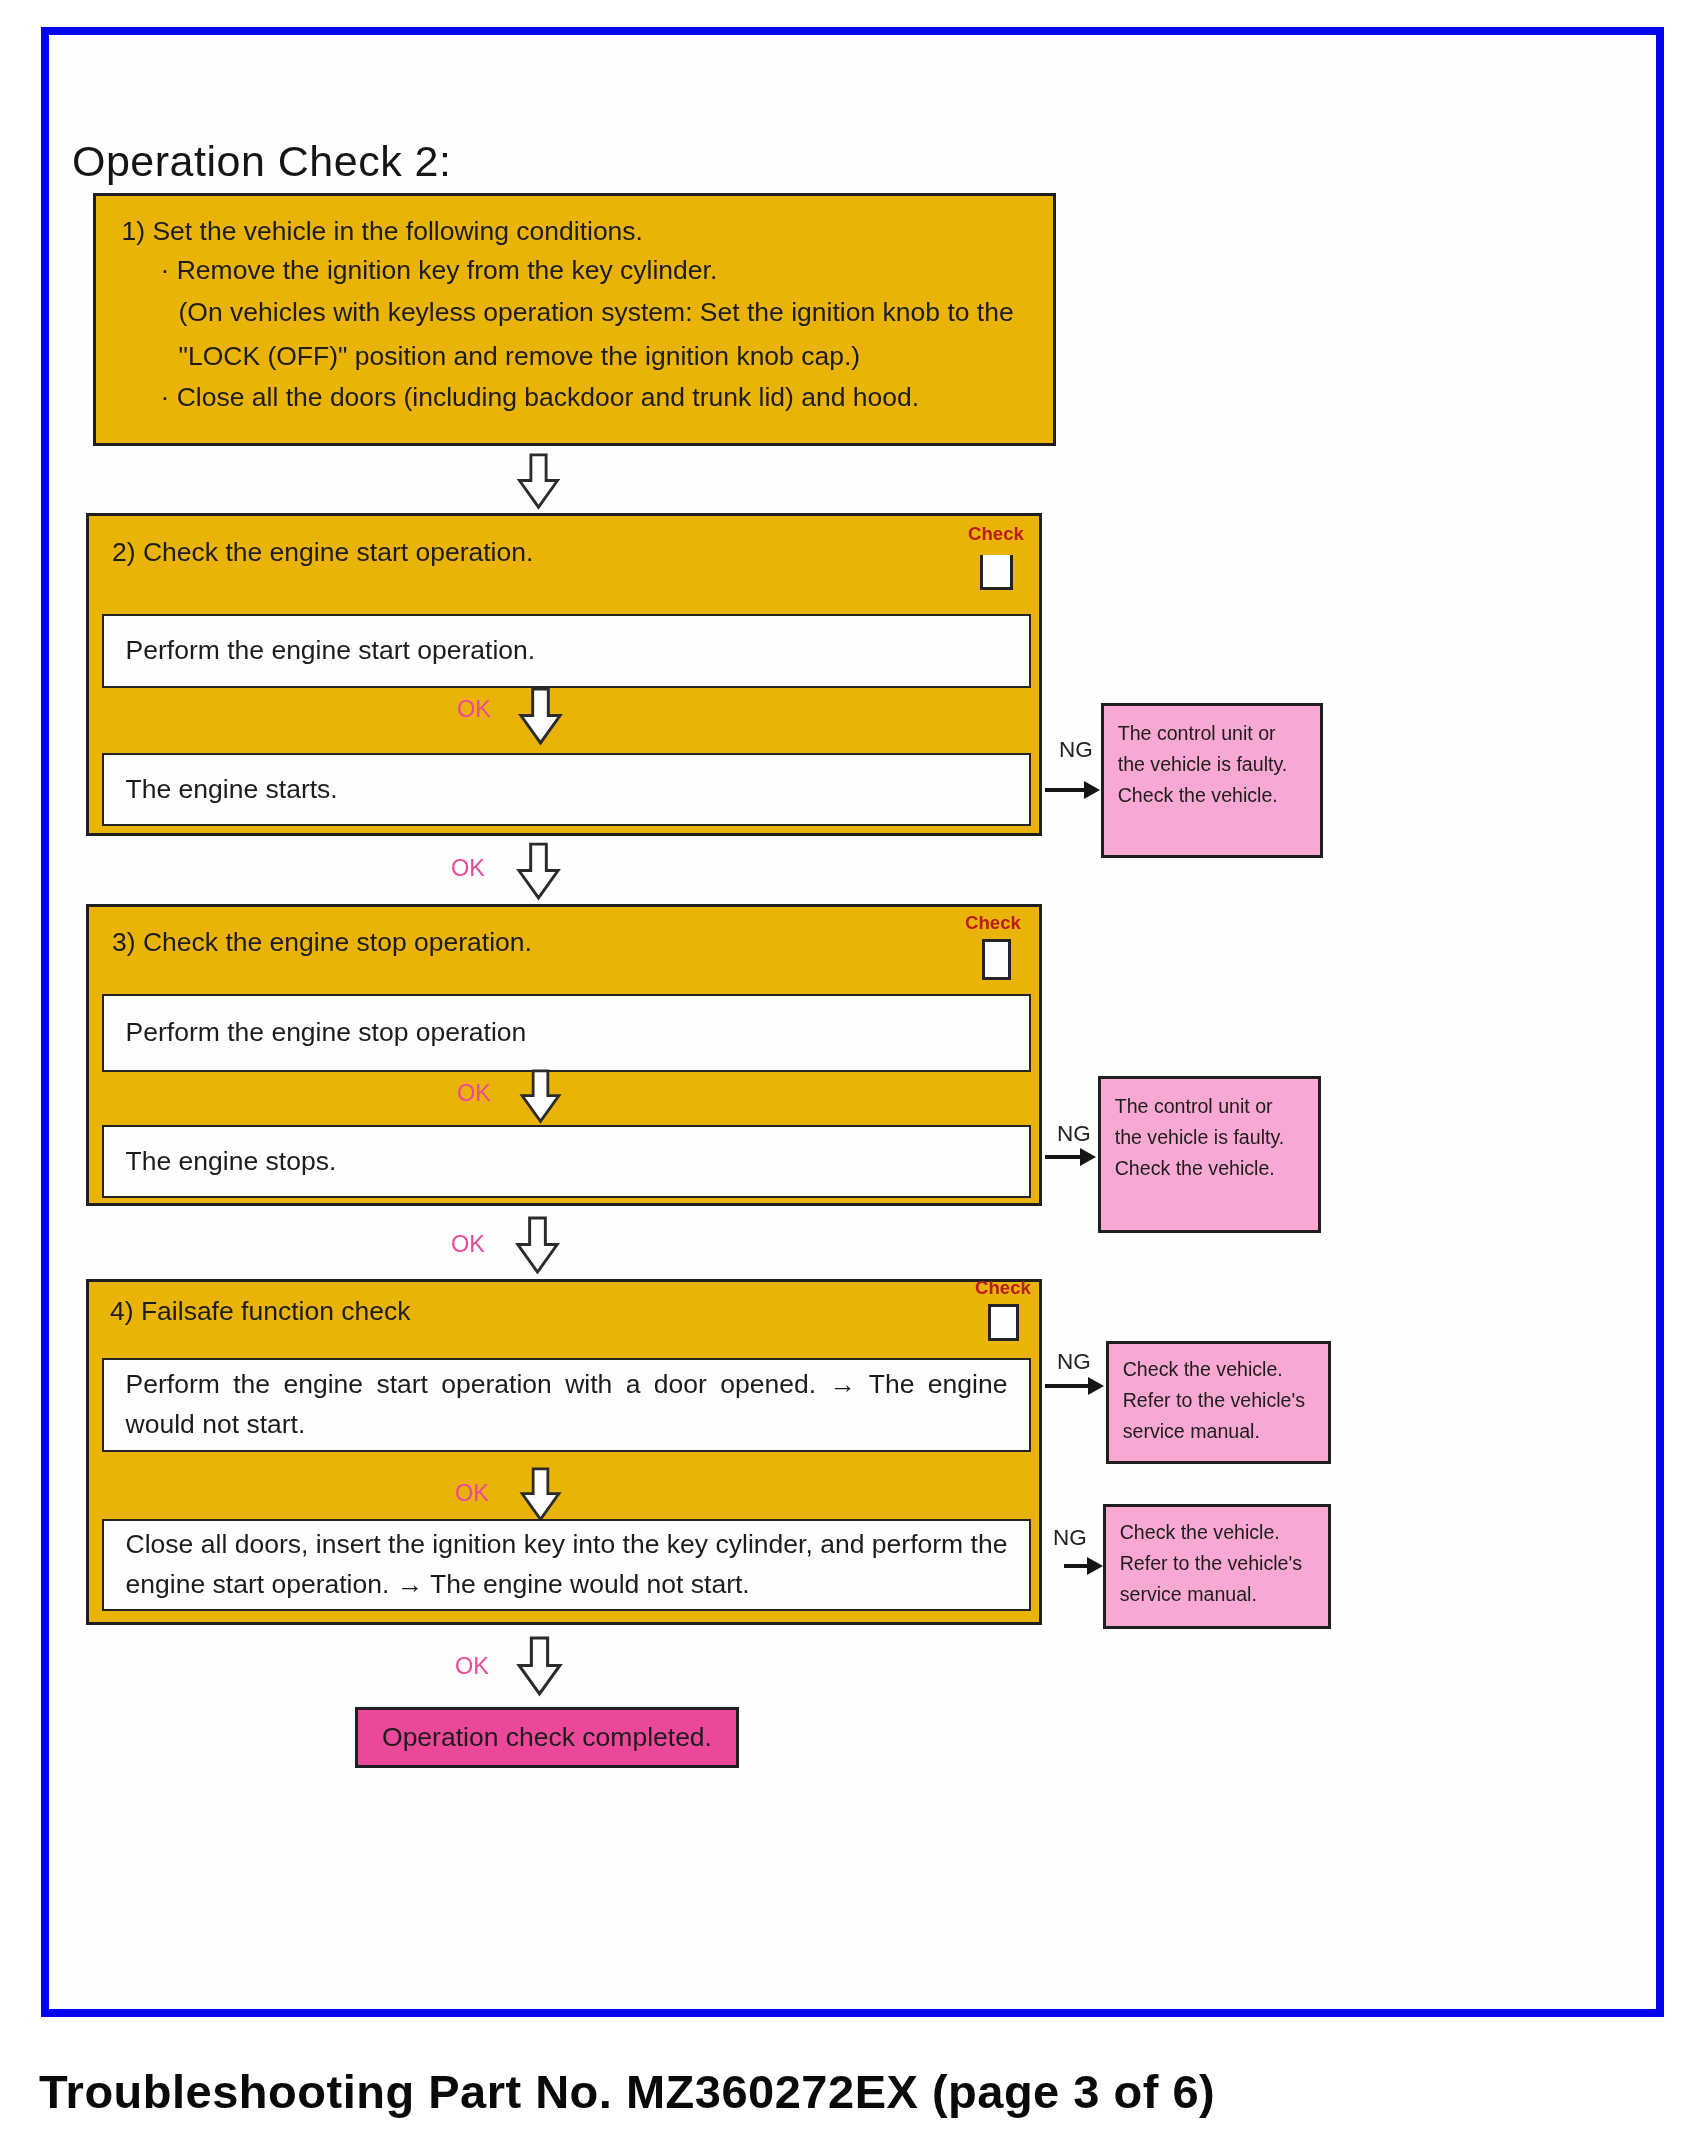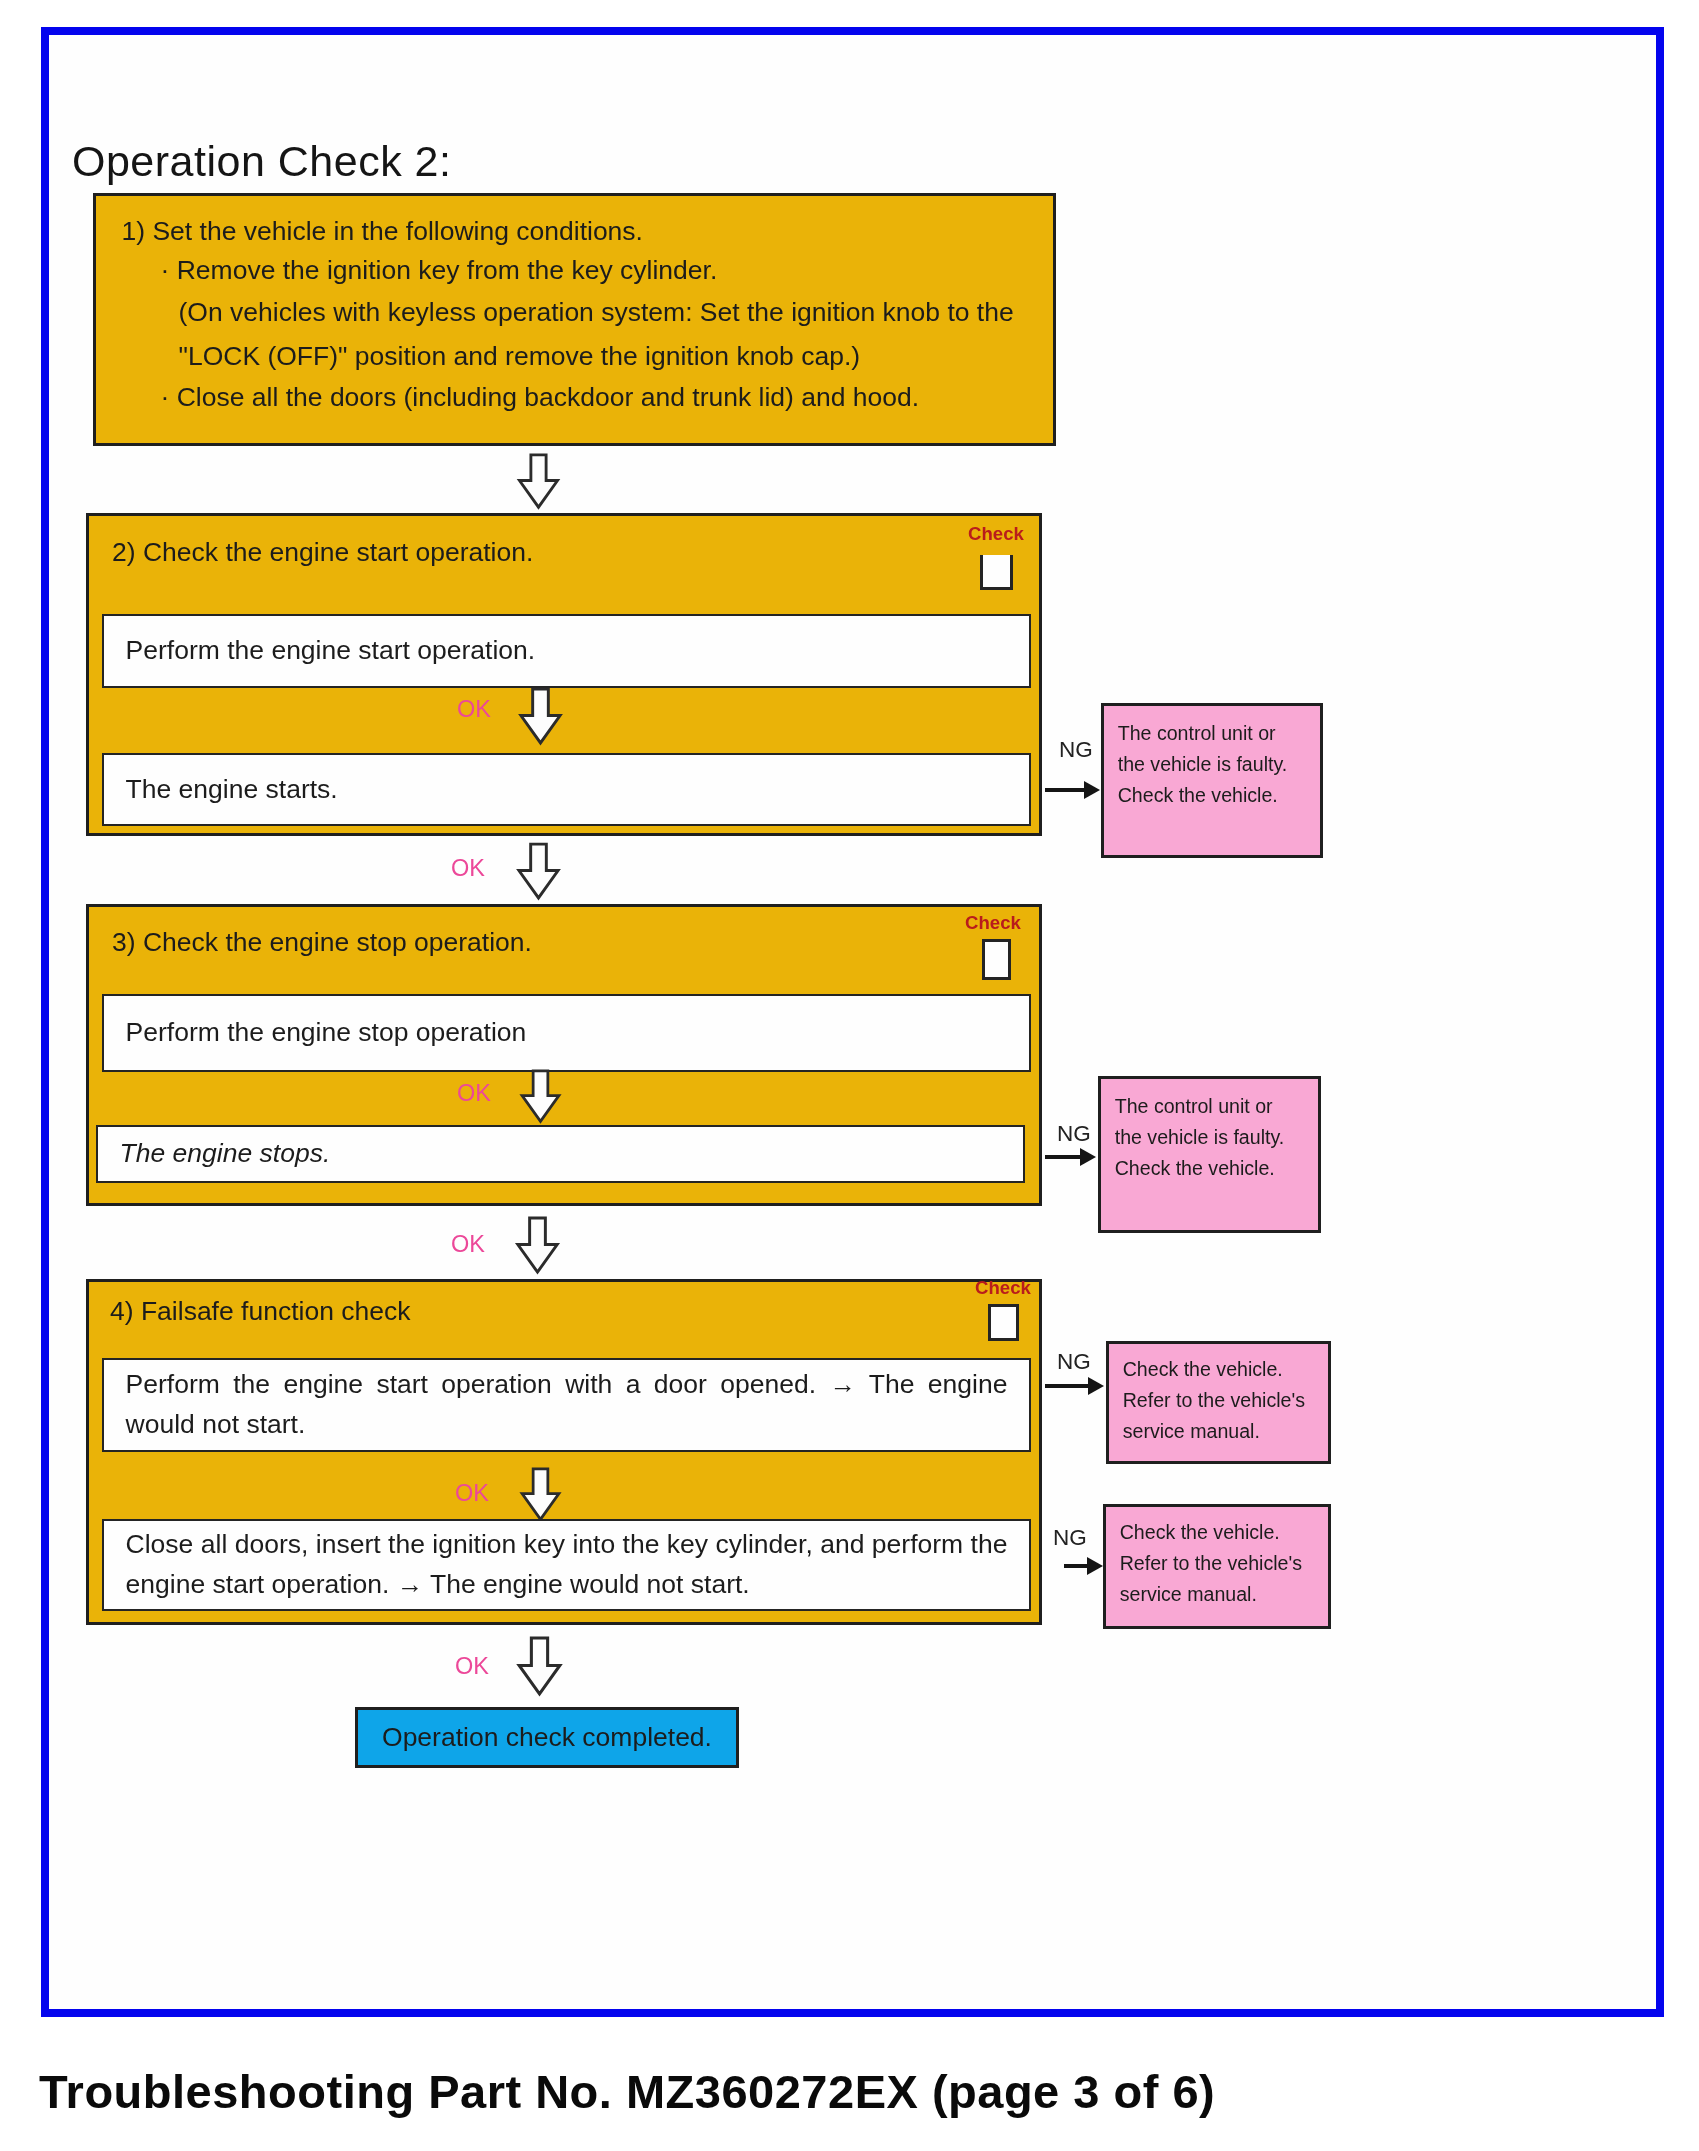--- a/index.html
+++ b/index.html
@@ -37,21 +37,21 @@
   .checkbox{border:3.9px solid #242424;background:#fefefe;box-sizing:border-box;}
   .checkbox.open-top{border-top:none;}
   .arrow-down path{fill:#fdfdfd;stroke:#2b2b2b;stroke-width:3px;stroke-linejoin:miter;}
   .ng-arrow{display:flex;align-items:center;}
   .ng-line{height:3.9px;background:#151515;flex:1;}
   .ng-head{
     width:0;height:0;border-top:9.8px solid transparent;border-bottom:9.8px solid transparent;
     border-left:16.7px solid #151515;
   }
   .completed-box{
-    border:3.9px solid #1f1f1f;background:#0ea5e9;box-sizing:border-box;
+    border:3.9px solid #1f1f1f;background:#ec4899;box-sizing:border-box;
     display:flex;align-items:center;justify-content:center;font-size:26.5px;
   }
   .footer-title{
     left:39px;top:2064px;font-size:47px;font-weight:bold;color:#0a0a0a;letter-spacing:0.5px;
   }
   .justify{text-align:justify;}
 </style>
 </head>
 <body>
 
@@ -101,21 +101,21 @@
 <div class="abs step-heading" style="left:112px;top:927px;">3) Check the engine stop operation.</div>
 <div class="abs check-label" style="left:965px;top:912px;">Check</div>
 <div class="abs checkbox" style="left:982px;top:939px;width:29px;height:41px;"></div>
 <div class="abs inner-box" style="left:102px;top:994px;width:929px;height:78px;">
     <span>Perform the engine stop operation</span>
   </div>
 <div class="abs ok-label" style="left:457px;top:1080px;">OK</div>
 <svg class="abs arrow-down" style="left:518px;top:1068px;" width="45" height="57" viewBox="0 0 46 62">
     <path d="M15 3 H31 V30 H43 L23 58 L3 30 H15 Z"></path>
   </svg>
-<div class="abs inner-box" style="left:96px;top:1125px;width:929px;height:58px;font-style:italic;">
+<div class="abs inner-box" style="left:102px;top:1125px;width:929px;height:73px;">
     <span>The engine stops.</span>
   </div>
 <div class="abs ng-label" style="left:1057px;top:1121px;">NG</div>
 <div class="abs ng-arrow" style="left:1045px;top:1147px;width:51px;height:19.6px;">
     <span class="ng-line"></span>
     <span class="ng-head"></span>
   </div>
 <div class="abs right-box" style="left:1098px;top:1076px;width:223px;height:157px;">The control unit or the vehicle is faulty.
 Check the vehicle.</div>
 

